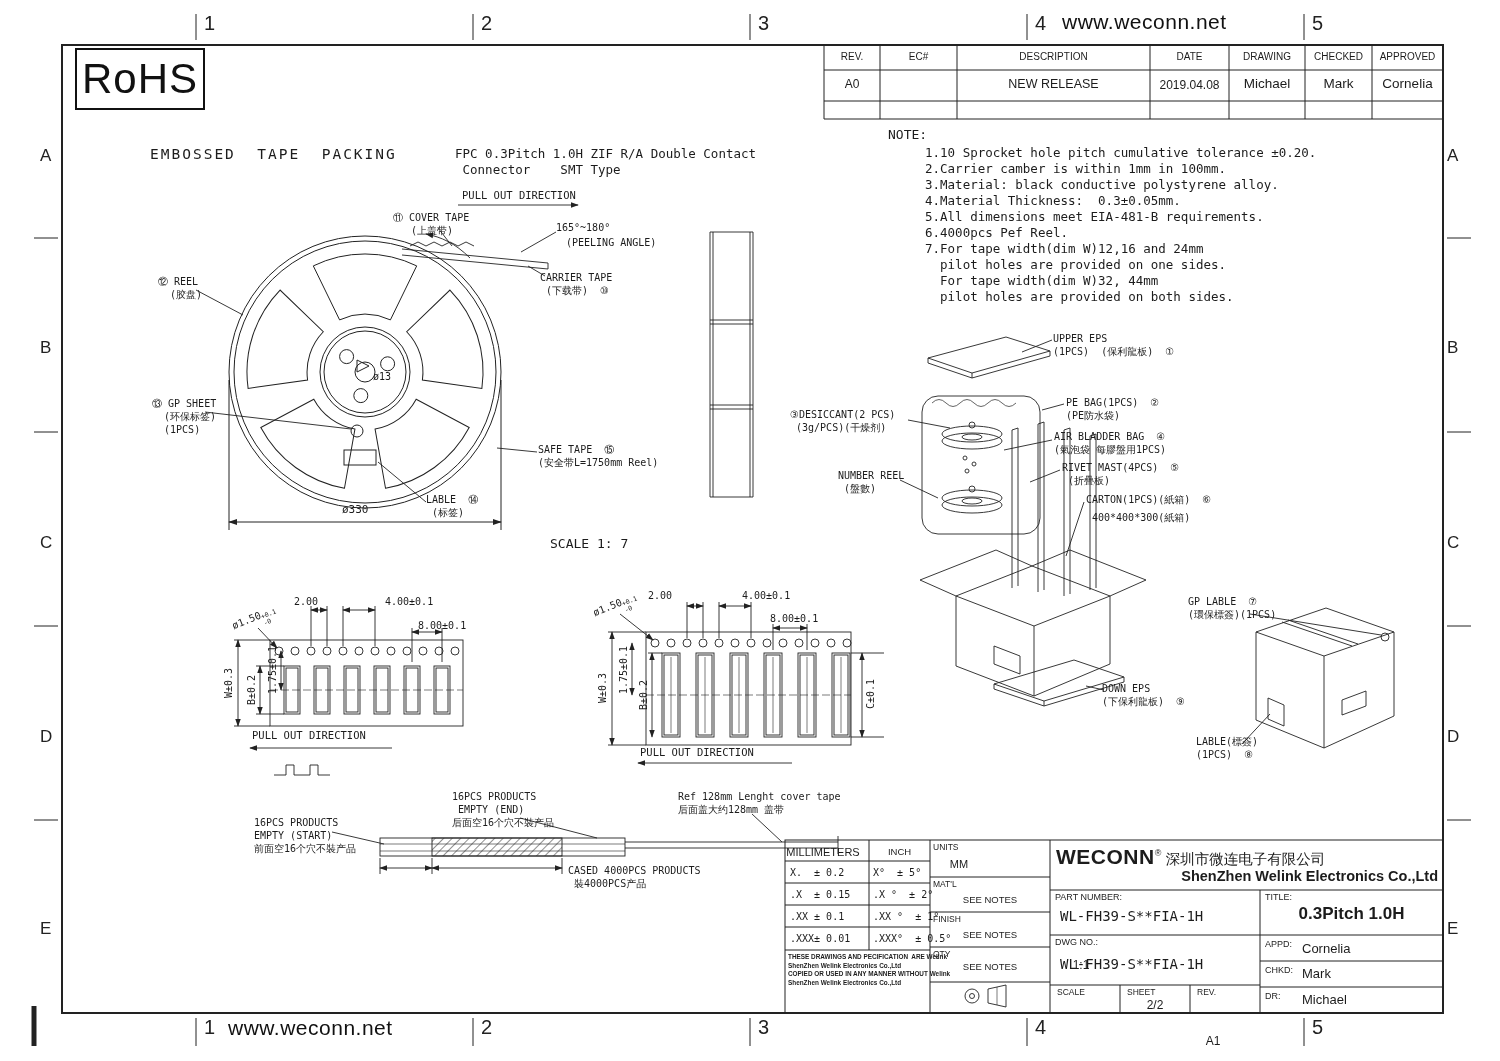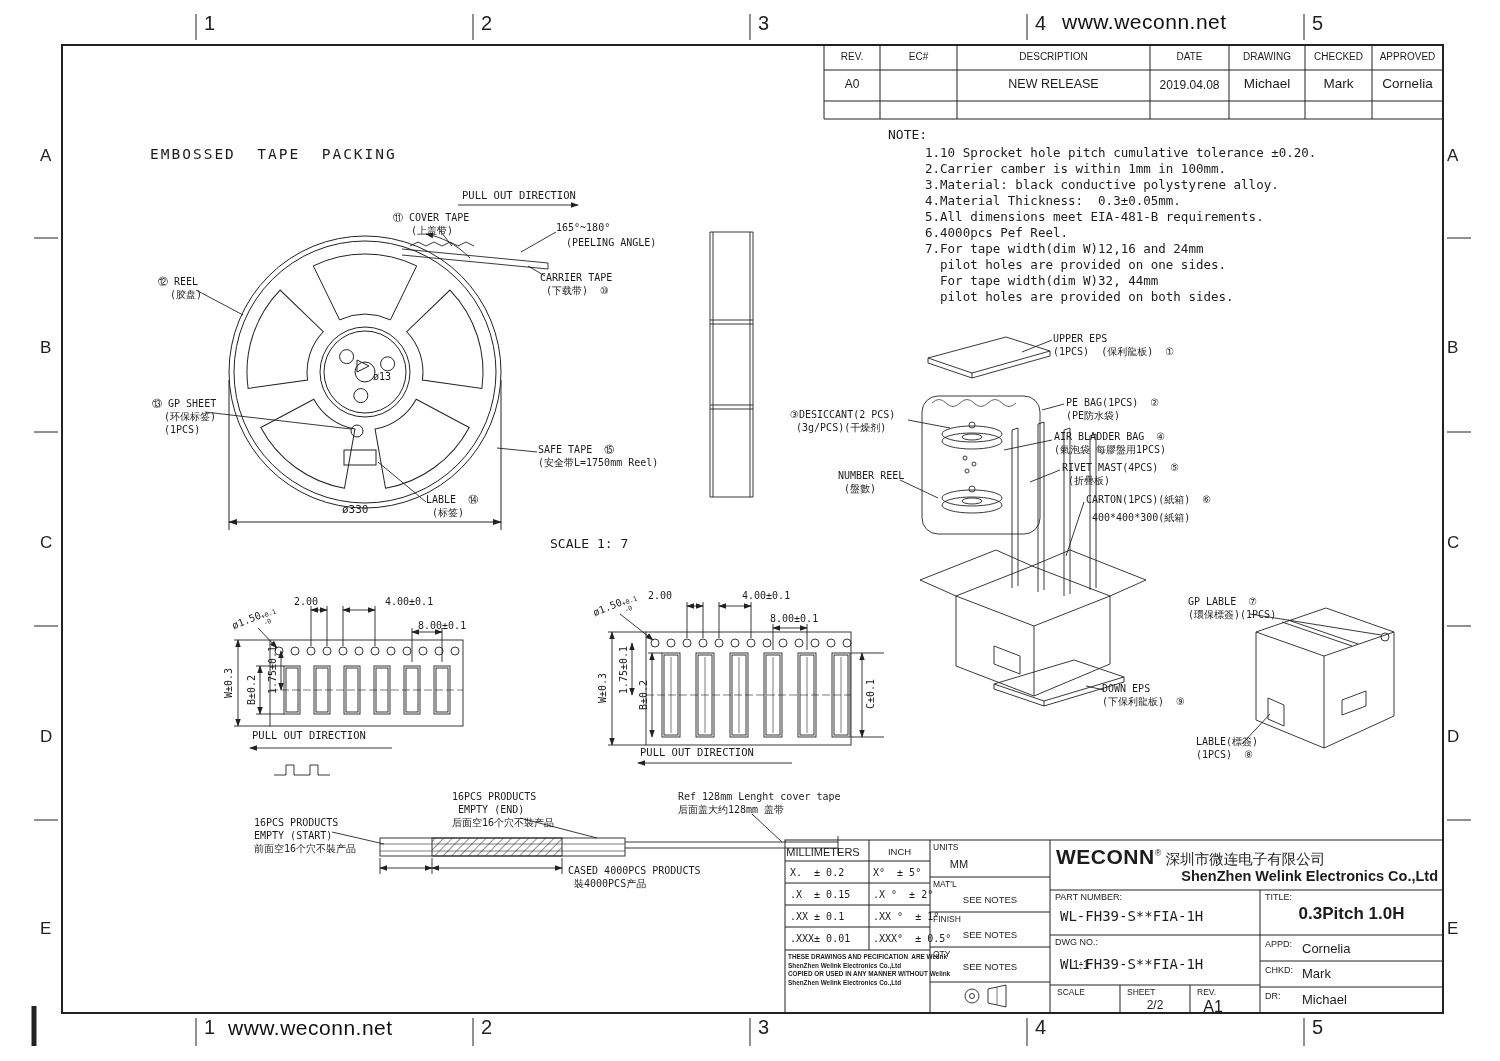--- a/index.html
+++ b/index.html
@@ -355,20 +355,21 @@
 <div class="gridlet" style="left:40px;top:338px">B</div>
 <div class="gridlet" style="left:40px;top:533px">C</div>
 <div class="gridlet" style="left:40px;top:727px">D</div>
 <div class="gridlet" style="left:40px;top:919px">E</div>
 <div class="gridlet" style="left:1447px;top:146px">A</div>
 <div class="gridlet" style="left:1447px;top:338px">B</div>
 <div class="gridlet" style="left:1447px;top:533px">C</div>
 <div class="gridlet" style="left:1447px;top:727px">D</div>
 <div class="gridlet" style="left:1447px;top:919px">E</div>
 
+<div class="rohs">RoHS</div>
 
 <div class="rcell" style="left:824px;top:51px;width:56px;font-size:10px">REV.</div>
 <div class="rcell" style="left:880px;top:51px;width:77px;font-size:10px">EC#</div>
 <div class="rcell" style="left:957px;top:51px;width:193px;font-size:10px">DESCRIPTION</div>
 <div class="rcell" style="left:1150px;top:51px;width:79px;font-size:10px">DATE</div>
 <div class="rcell" style="left:1229px;top:51px;width:76px;font-size:10px">DRAWING</div>
 <div class="rcell" style="left:1305px;top:51px;width:67px;font-size:10px">CHECKED</div>
 <div class="rcell" style="left:1372px;top:51px;width:71px;font-size:10px">APPROVED</div>
 <div class="rcell" style="left:824px;top:77px;width:56px;font-size:12px">A0</div>
 <div class="rcell" style="left:880px;top:77px;width:77px;font-size:12px"></div>
@@ -384,20 +385,22 @@
 3.Material: black conductive polystyrene alloy.
 4.Material Thickness:  0.3±0.05mm.
 5.All dimensions meet EIA-481-B requirements.
 6.4000pcs Pef Reel.
 7.For tape width(dim W)12,16 and 24mm
   pilot holes are provided on one sides.
   For tape width(dim W)32, 44mm
   pilot holes are provided on both sides.</div>
 
 <div class="lbl title-main" style="left:150px;top:145px">EMBOSSED  TAPE  PACKING</div>
+<div class="lbl s12" style="left:455px;top:146px">FPC 0.3Pitch 1.0H ZIF R/A Double Contact
+ Connector    SMT Type</div>
 <div class="lbl s10" style="left:462px;top:189px">PULL OUT DIRECTION</div>
 <div class="lbl" style="left:393px;top:211px">⑪ COVER TAPE
    (上盖带)</div>
 <div class="lbl" style="left:556px;top:221px">165°~180°</div>
 <div class="lbl" style="left:566px;top:236px">(PEELING ANGLE)</div>
 <div class="lbl" style="left:540px;top:271px">CARRIER TAPE
  (下载带)  ⑩</div>
 <div class="lbl" style="left:158px;top:275px">⑫ REEL
   (胶盘)</div>
 <div class="lbl" style="left:152px;top:397px">⑬ GP SHEET
@@ -508,15 +511,15 @@
 <div class="tb" style="left:1265px;top:965px;font-size:9px">CHKD:</div>
 <div class="tb" style="left:1302px;top:966px;font-size:13px">Mark</div>
 <div class="tb" style="left:1265px;top:991px;font-size:9px">DR:</div>
 <div class="tb" style="left:1302px;top:992px;font-size:13px">Michael</div>
 
 <div class="tb" style="left:1057px;top:987px;font-size:8.5px">SCALE</div>
 <div class="tb ctr" style="left:1050px;top:958px;width:62px;font-size:12px">1:1</div>
 <div class="tb" style="left:1127px;top:987px;font-size:8.5px">SHEET</div>
 <div class="tb ctr" style="left:1120px;top:998px;width:70px;font-size:12px">2/2</div>
 <div class="tb" style="left:1197px;top:987px;font-size:8.5px">REV.</div>
-<div class="tb ctr" style="left:1190px;top:998px;width:46px;font-size:16px">A1</div>
+<div class="tb ctr" style="left:1190px;top:1034px;width:46px;font-size:12px">A1</div>
 
 </div>
 
 </body></html>

